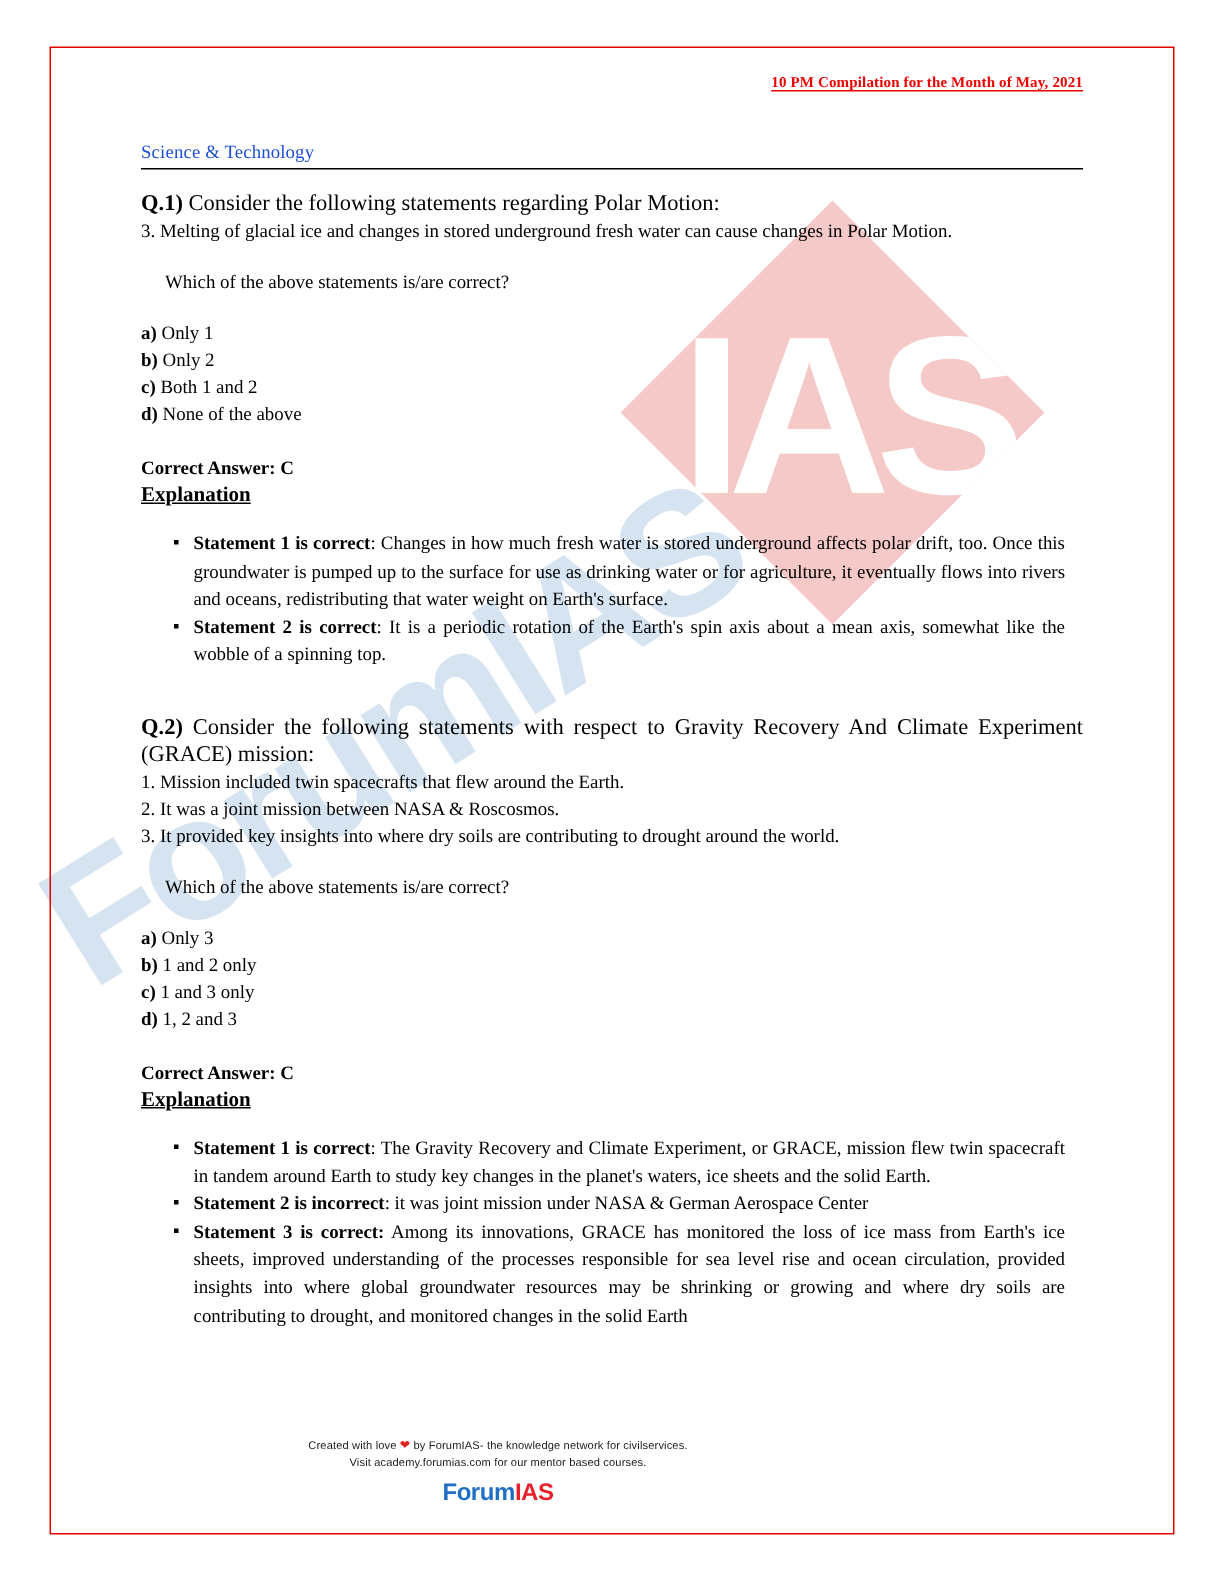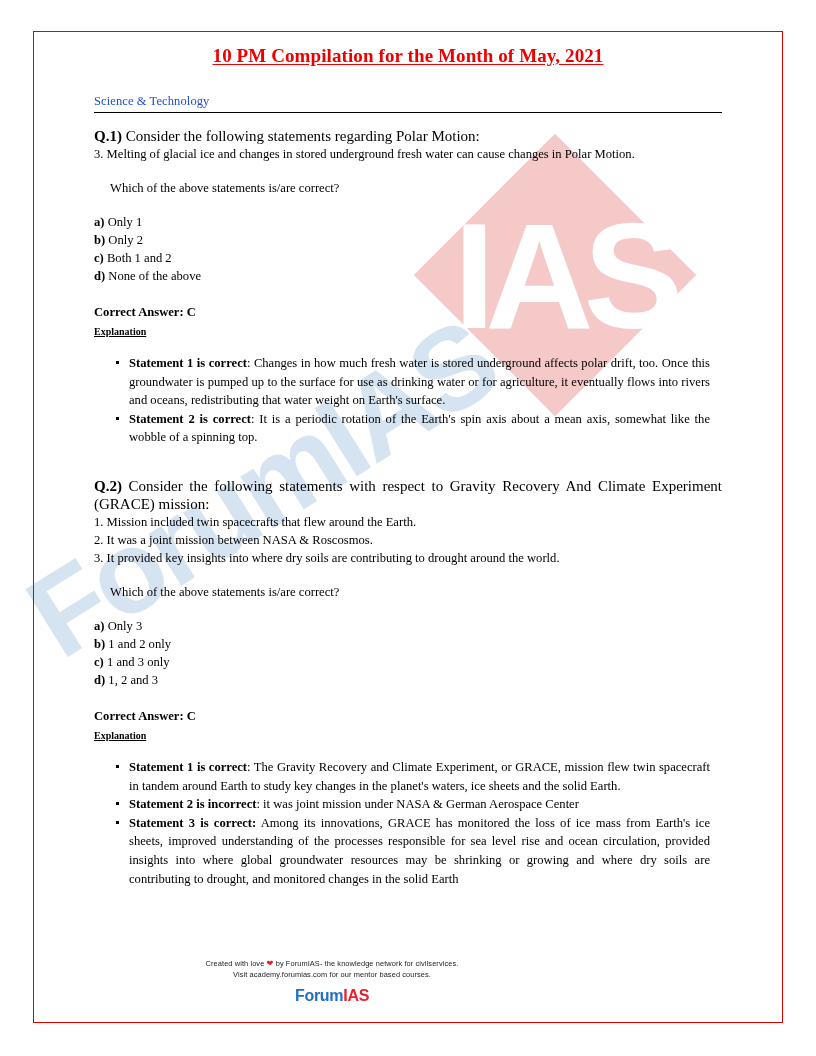--- a/index.html
+++ b/index.html
@@ -84,24 +84,24 @@
   
   #content {
     position: absolute;
     left: 94px;
     top: 46px;
     width: 628px;
     z-index: 2;
   }
 
   #doc-title {
-    text-align: center;
+    text-align: right;
     color: #ee0000;
     font-weight: bold;
-    font-size: 19px;
+    font-size: 10px;
     line-height: 20px;
     text-decoration: underline;
     text-underline-offset: 2px;
     margin: 0 0 28px 0;
     letter-spacing: 0.1px;
   }
 
   #section-heading {
     color: #1d4ed8;
     font-weight: normal;
@@ -149,21 +149,21 @@
   }
   .option-line .opt-key { font-weight: bold; }
 
   .answer-line {
     font-size: 12.6px;
     line-height: 18px;
     font-weight: bold;
     margin: 18px 0 0 0;
   }
   .explanation-label {
-    font-size: 10px;
+    font-size: 14px;
     line-height: 18px;
     font-weight: bold;
     text-decoration: underline;
     text-underline-offset: 1px;
     margin: 0 0 1px 0;
     display: inline-block;
   }
 
   ul.exp-list {
     margin: 12px;

